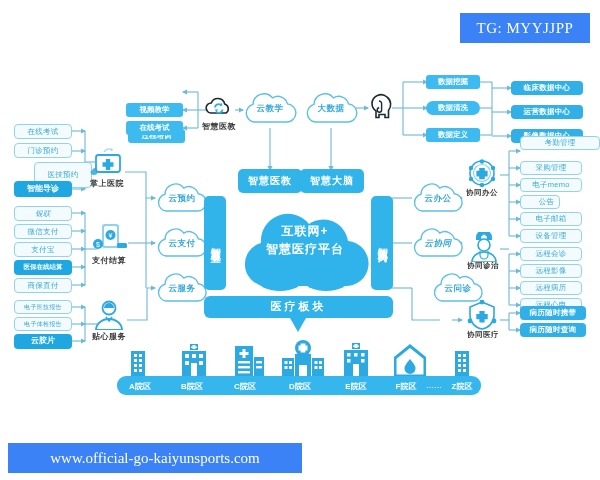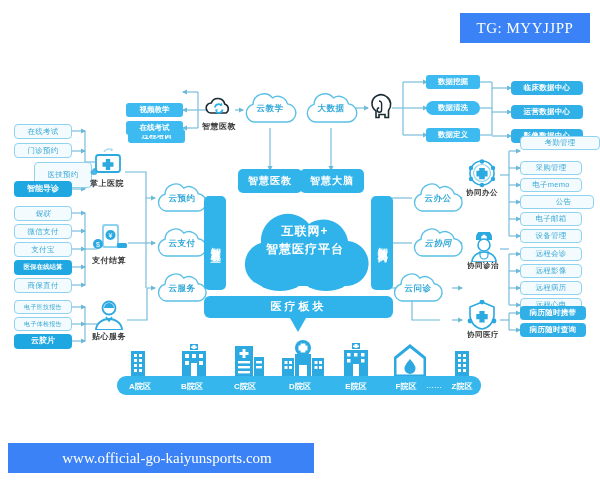--- a/index.html
+++ b/index.html
@@ -106,21 +106,21 @@
     line-height:1.5;letter-spacing:1px;
   }
 
   
   .wm{
     position:absolute;background:#3b82f6;color:#fff;
     display:flex;align-items:center;justify-content:center;
     font-family:Liberation Serif, serif;
   }
   #tgBadge{right:10px;top:13px;width:130px;height:30px;font-size:15px;letter-spacing:0.5px;}
-  #urlBadge{left:8px;top:443px;width:294px;height:30px;font-size:15px;letter-spacing:0px;padding-left:12px;}
+  #urlBadge{left:8px;top:443px;width:294px;height:30px;font-size:15px;letter-spacing:0px;}
 </style>
 </head>
 <body>
 
 <div id="canvas">
 
   <svg id="wires" viewBox="0 0 600 480">
     <defs>
       <marker id="ar" markerWidth="5" markerHeight="5" refX="4" refY="2.5" orient="auto">
         <path d="M0,0 L5,2.5 L0,5 z" fill="#6cb9d8"></path>
@@ -363,21 +363,21 @@
       <path d="M13,31 a8.5,8.5 0 0 1 -1,-16.7 a10.5,10.5 0 0 1 18.8,-6.2 a9.6,9.6 0 0 1 14.4,5.7 a8,8 0 0 1 -1.4,17.2 z" fill="#ffffff" stroke="#5cc0e6" stroke-width="1.4"></path>
     </svg>
     <div class="txt">云办公</div>
   </div>
   <div class="cloud-o" style="left:409px;top:225px;width:58px;height:38px;font-style:italic;">
     <svg viewBox="0 0 58 38" width="58" height="38">
       <path d="M13,31 a8.5,8.5 0 0 1 -1,-16.7 a10.5,10.5 0 0 1 18.8,-6.2 a9.6,9.6 0 0 1 14.4,5.7 a8,8 0 0 1 -1.4,17.2 z" fill="#ffffff" stroke="#5cc0e6" stroke-width="1.4"></path>
     </svg>
     <div class="txt">云协同</div>
   </div>
-  <div class="cloud-o" style="left:389px;top:270px;width:58px;height:38px;font-family:Liberation Mono, monospace;">
+  <div class="cloud-o" style="left:429px;top:270px;width:58px;height:38px;font-family:Liberation Mono, monospace;">
     <svg viewBox="0 0 58 38" width="58" height="38">
       <path d="M13,31 a8.5,8.5 0 0 1 -1,-16.7 a10.5,10.5 0 0 1 18.8,-6.2 a9.6,9.6 0 0 1 14.4,5.7 a8,8 0 0 1 -1.4,17.2 z" fill="#ffffff" stroke="#5cc0e6" stroke-width="1.4"></path>
     </svg>
     <div class="txt">云问诊</div>
   </div>
 
   <div style="position:absolute;left:466px;top:158px;width:32px;height:30px;">
     <svg viewBox="0 0 32 30" width="32" height="30">
       <circle cx="16" cy="15" r="12" fill="none" stroke="#2ba9e0" stroke-width="1.6"></circle>
       <circle cx="16" cy="15" r="8.5" fill="none" stroke="#8fd3ef" stroke-width="1.2"></circle>
@@ -388,21 +388,21 @@
       <circle cx="16" cy="27" r="2.2" fill="#2ba9e0"></circle>
       <circle cx="5" cy="21" r="2.2" fill="#2ba9e0"></circle>
       <circle cx="5" cy="10" r="2.2" fill="#2ba9e0"></circle>
     </svg>
   </div>
   <div class="icon-label" style="left:452px;top:188px;width:60px;font-size:7.5px;">协同办公</div>
 
   <div class="node pill-lite" style="left:520px;top:136px;width:80px;height:14px;">考勤管理</div>
   <div class="node pill-lite" style="left:520px;top:161px;width:62px;height:14px;">采购管理</div>
   <div class="node pill-lite" style="left:520px;top:178px;width:62px;height:14px;">电子memo</div>
-  <div class="node pill-lite" style="left:520px;top:195px;width:74px;height:14px;padding-left:13px;">公告</div>
+  <div class="node pill-lite" style="left:520px;top:195px;width:40px;height:14px;padding-left:13px;">公告</div>
   <div class="node pill-lite" style="left:520px;top:212px;width:62px;height:14px;">电子邮箱</div>
   <div class="node pill-lite" style="left:520px;top:229px;width:62px;height:14px;">设备管理</div>
 
   <div style="position:absolute;left:468px;top:232px;width:32px;height:30px;">
     <svg viewBox="0 0 32 30" width="32" height="30">
       <path d="M8,8 h16 v-2.5 a8,8 0 0 0 -16,0 z" fill="#2ba9e0"></path>
       <path d="M14.6,2.8 h2.8 v1.3 h1.3 v2.8 h-1.3 v1.3 h-2.8 v-1.3 h-1.3 v-2.8 h1.3 z" fill="#ffffff"></path>
       <circle cx="16" cy="13" r="6" fill="none" stroke="#2ba9e0" stroke-width="1.6"></circle>
       <path d="M4,30 a12,10 0 0 1 24,0 z" fill="none" stroke="#2ba9e0" stroke-width="1.6"></path>
       <path d="M12,19 v4 a4,4 0 0 0 8,0 v-4" fill="none" stroke="#2ba9e0" stroke-width="1.2"></path>

